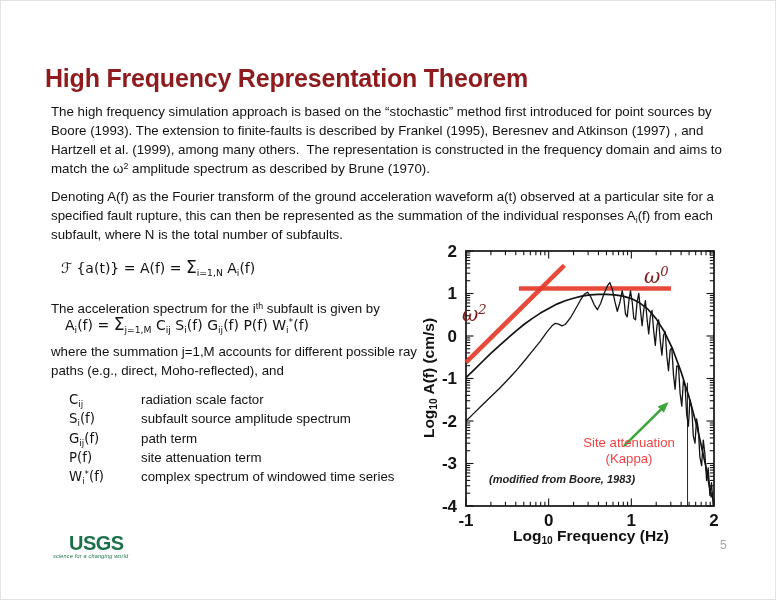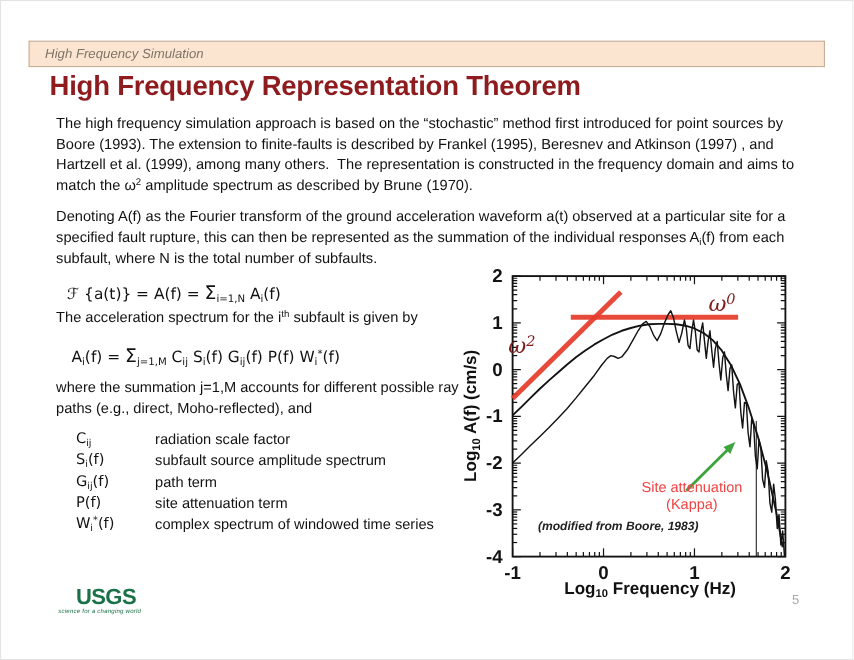--- a/index.html
+++ b/index.html
@@ -19,21 +19,21 @@
     left:44px; top:63px; font-size:25px; font-weight:bold; color:#8E1B1E;
     letter-spacing:-0.2px;
   }
   .para { left:50px; width:672px; font-size:13.3px; line-height:18.9px; color:#121212; }
   .p1 { top:102px; }
   .p2 { top:187px; }
   .formula { font-family:"DejaVu Sans","Liberation Sans",sans-serif; font-size:14px; color:#121212; }
   .f1 { left:60px; top:256px; }
   .f2 { left:64px; top:313px; }
   .caption { left:50px; font-size:13.3px; color:#121212; }
-  .accel { top:280px; }
+  .accel { top:300px; }
   .where { top:341px; width:385px; line-height:19px; }
   .defs { left:68px; top:389px; font-size:13.3px; color:#121212; }
   .def-row { display:flex; line-height:19.3px; }
   .def-sym { width:72px; font-family:"DejaVu Sans","Liberation Sans",sans-serif; }
   sub { font-size:66%; vertical-align:-0.3em; line-height:0; }
   sup { font-size:66%; vertical-align:0.5em; line-height:0; }
   .S { font-size:122%; }
   .chart-svg { left:410px; top:240px; width:366px; height:320px; }
   .ytitle {
     left:346px; top:368px; width:164px; text-align:center;
@@ -50,23 +50,20 @@
   .usgs { left:52px; top:533px; width:70px; color:#1B7147; }
   .usgs-row { display:flex; align-items:center; gap:16px; }
   .usgs-word { font-size:20px; font-weight:800; letter-spacing:-0.5px; line-height:18px; }
   .usgs-tag { font-size:5.5px; font-style:italic; letter-spacing:0.2px; margin-top:1px; white-space:nowrap; }
 </style>
 </head>
 <body>
 
 <div class="slide">
 
-  <div class="abs tab-bar">
-    <span>High Frequency Simulation</span>
-  </div>
 
   <div class="abs page-title">High Frequency Representation Theorem</div>
 
   <div class="abs para p1">The high frequency simulation approach is based on the “stochastic” method first introduced for point sources by Boore (1993). The extension to finite-faults is described by Frankel (1995), Beresnev and Atkinson (1997) , and Hartzell et al. (1999), among many others.&nbsp; The representation is constructed in the frequency domain and aims to match the ω<sup>2</sup> amplitude spectrum as described by Brune (1970).</div>
   <div class="abs para p2">Denoting A(f) as the Fourier transform of the ground acceleration waveform a(t) observed at a particular site for a specified fault rupture, this can then be represented as the summation of the individual responses A<sub>i</sub>(f) from each subfault, where N is the total number of subfaults.</div>
 
   <div class="abs formula f1">ℱ {a(t)} = A(f) = <span class="S">Σ</span><sub>i=1,N</sub> A<sub>i</sub>(f)</div>
   <div class="abs caption accel">The acceleration spectrum for the i<sup>th</sup> subfault is given by</div>
   <div class="abs formula f2">A<sub>i</sub>(f) = <span class="S">Σ</span><sub>j=1,M</sub> C<sub>ij</sub> S<sub>i</sub>(f) G<sub>ij</sub>(f) P(f) W<sub>i</sub><sup>*</sup>(f)</div>
   <div class="abs caption where">where the summation j=1,M accounts for different possible ray paths (e.g., direct, Moho-reflected), and</div>

